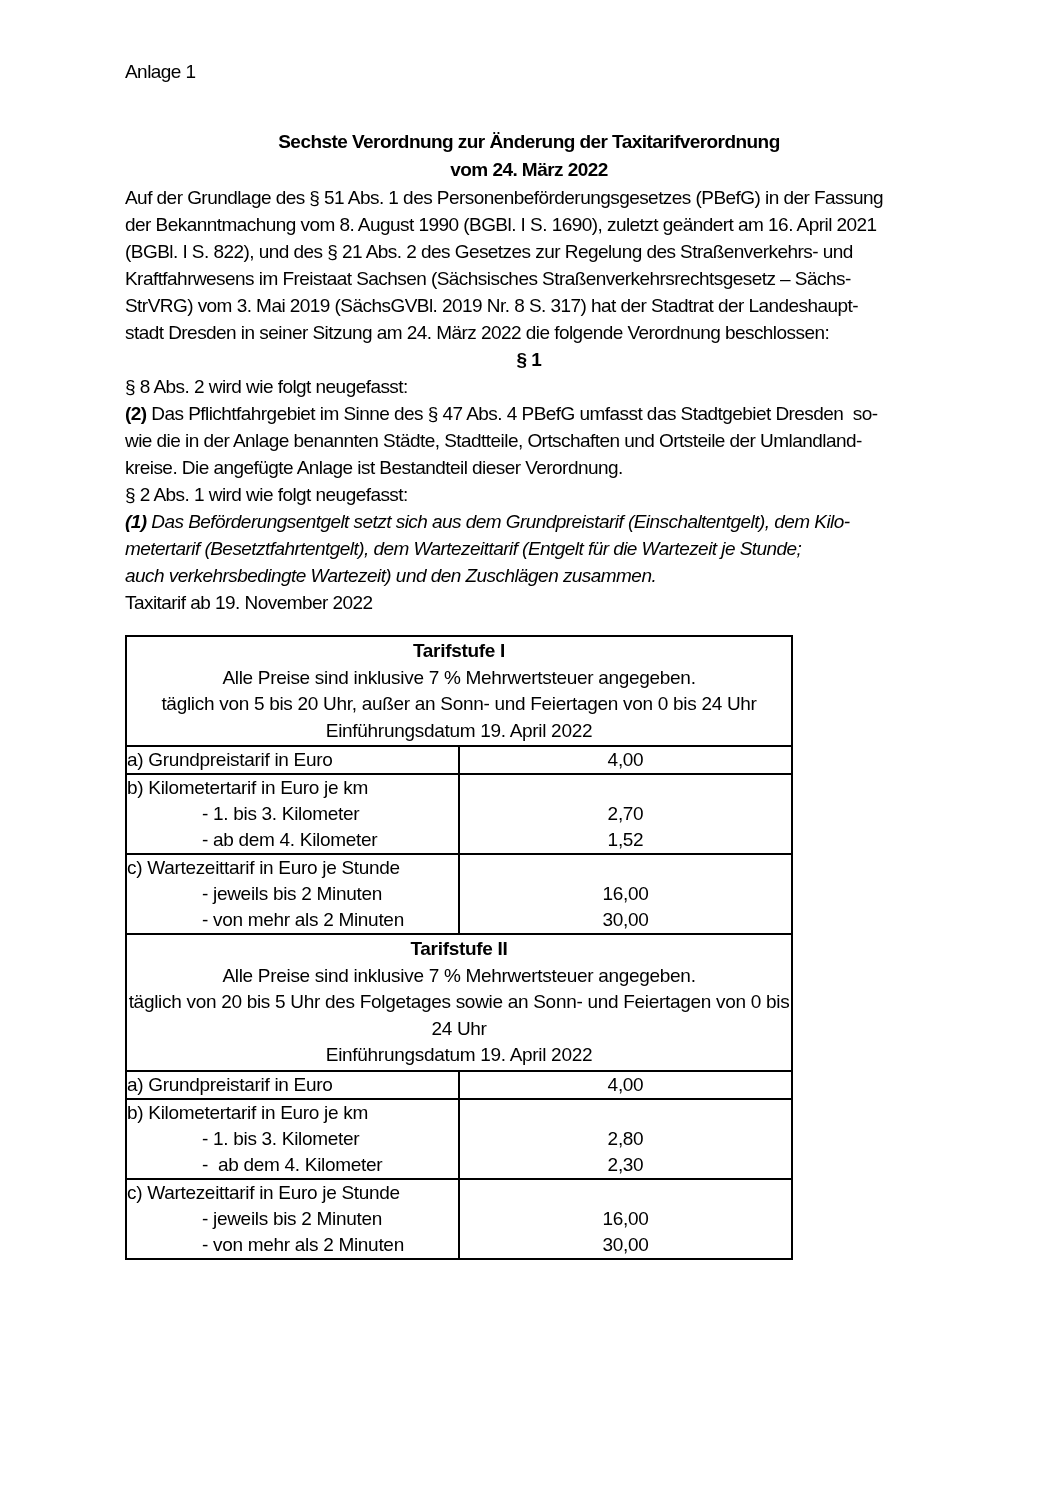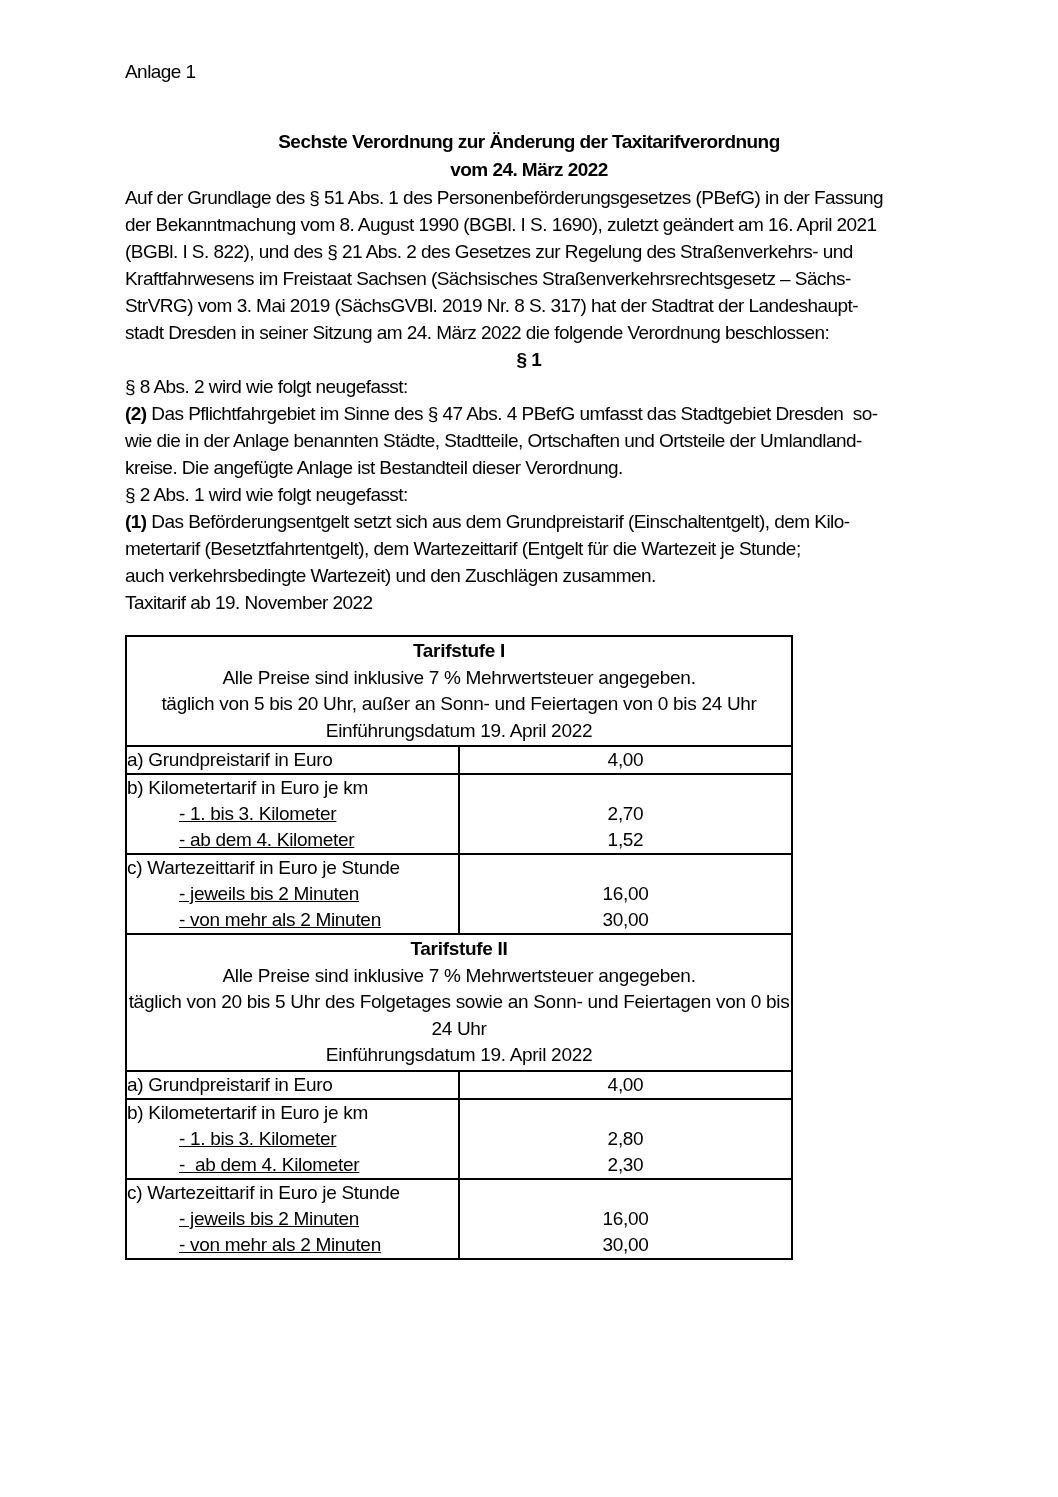--- a/index.html
+++ b/index.html
@@ -26,21 +26,21 @@
   }
   .preamble { margin-top: 21px; }
   .sec-heading {
     margin-top: 24px;
     text-align: center;
     font-weight: bold;
   }
   .sec-intro-1 { margin-top: 27px; }
   .para-2 { margin-top: 23px; }
   .sec-intro-2 { margin-top: 22px; }
-  .para-1 { margin-top: 25px; }
+  .para-1 { margin-top: 25px; font-style: italic; }
   .marker { font-weight: bold; }
   .taxitarif { margin-top: 0; }
 
   .tarif {
     border-collapse: collapse;
     width: 668px;
     table-layout: fixed;
     margin-top: 19px;
   }
   .tarif td {
@@ -54,21 +54,21 @@
   .tarif .head td {
     text-align: center;
     line-height: 26.5px;
     padding: 1px 0;
   }
   .tarif .head .tt { font-weight: bold; }
   .t1 .lbl { width: 401px; }
   .t2 .lbl { width: 413px; }
   .lbl { padding-left: 6px; }
   .val { text-align: center; }
-  .sub { padding-left: 52px; white-space: pre; text-decoration: underline; }
+  .sub { padding-left: 75px; white-space: pre; }
   .ph { height: 26px; }
   .t2 { margin-top: -2px; }
 </style>
 </head>
 <body>
 
 <div class="doc">
 
   <p class="annex">Anlage 1</p>
 

